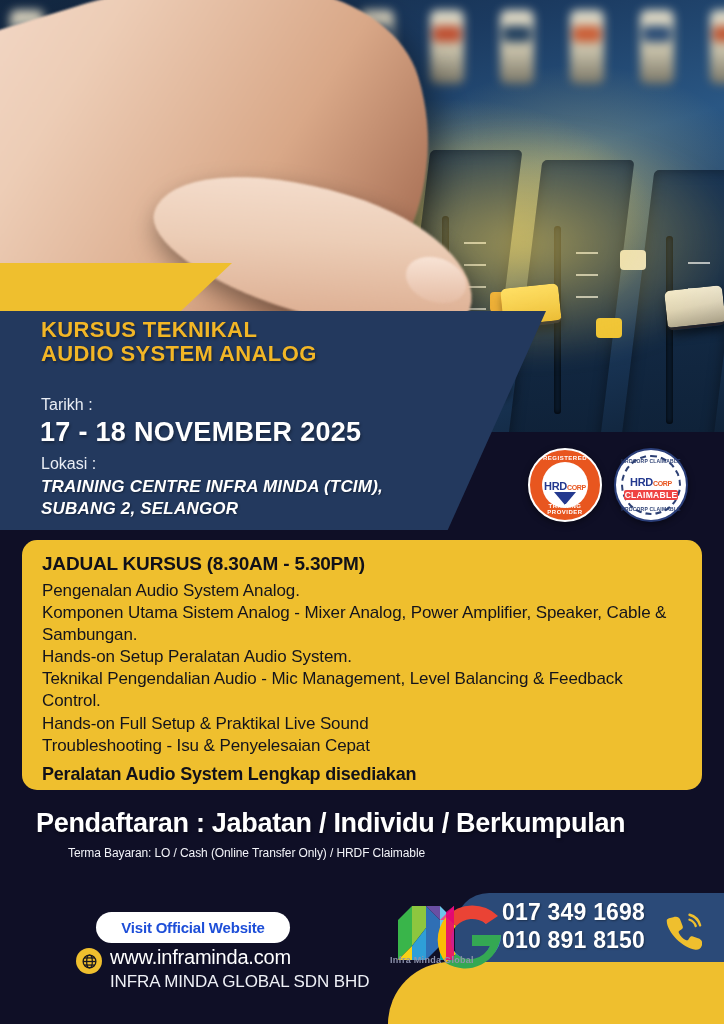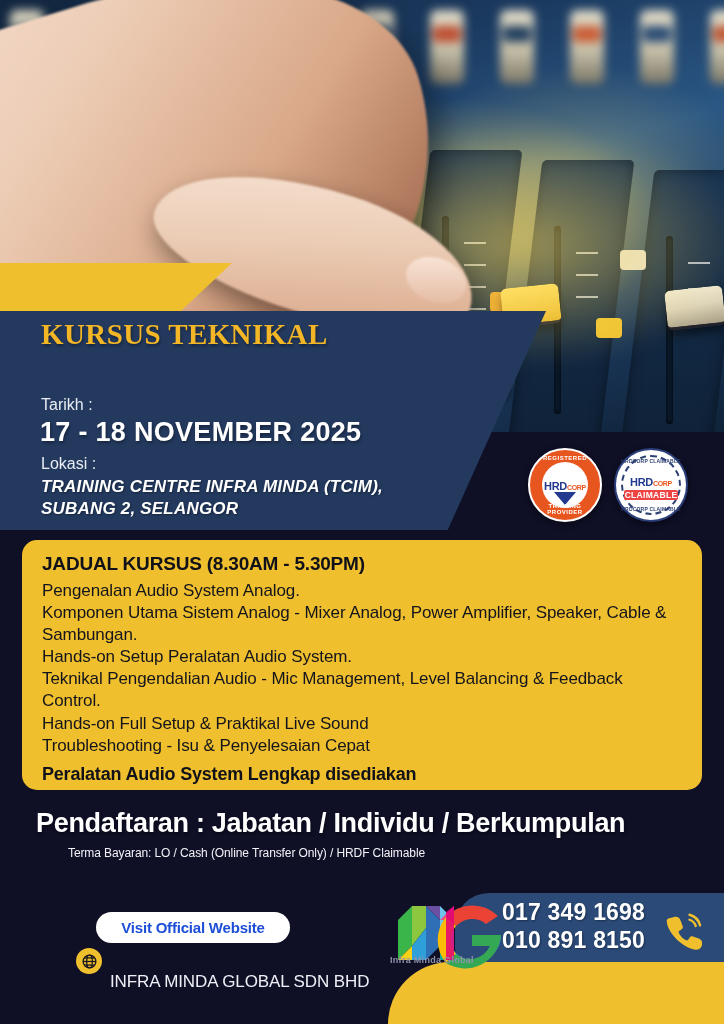--- a/index.html
+++ b/index.html
@@ -55,22 +55,22 @@
         filter:blur(10px);}
 
   
   .ypara{position:absolute;left:0;top:263px;width:232px;height:48px;background:#EFBF2E;
          clip-path:polygon(0 0,100% 0,78% 100%,0 100%);}
 
   
   .navypanel{position:absolute;left:0;top:311px;width:546px;height:219px;background:#23395E;
          clip-path:polygon(0 0,100% 0,82% 100%,0 100%);}
   .title{position:absolute;left:41px;top:318px;width:470px;color:#F2B626;
-         font-weight:bold;font-size:29px;line-height:1.11;letter-spacing:.4px;
-         text-shadow:1px 2px 3px rgba(0,0,0,.38);font-family:Liberation Serif, serif;}
+         font-weight:bold;font-size:22px;line-height:1.11;letter-spacing:.4px;
+         text-shadow:1px 2px 3px rgba(0,0,0,.38);}
   .lbl{position:absolute;color:#e9edf4;font-size:16px;}
   .val{position:absolute;color:#ffffff;font-weight:bold;}
   .tarikh-lbl{left:41px;top:396px;}
   .tarikh-val{left:40px;top:417px;font-size:27px;letter-spacing:.3px;
               text-shadow:1px 2px 3px rgba(0,0,0,.35);}
   .lokasi-lbl{left:41px;top:455px;}
   .lokasi-val{left:41px;top:476px;font-size:17px;line-height:1.28;letter-spacing:.2px;
               text-shadow:1px 1px 2px rgba(0,0,0,.35);font-style:italic;}
 
   
@@ -204,20 +204,21 @@
     <div class="finger"></div>
     <div class="nail"></div>
   </div>
 
   <div class="ypara"></div>
 
   <div class="navypanel"></div>
 
   <div class="title">
     <div>KURSUS TEKNIKAL</div>
+    <div>AUDIO SYSTEM ANALOG</div>
   </div>
 
   <div class="lbl tarikh-lbl">Tarikh :</div>
   <div class="val tarikh-val">17 - 18 NOVEMBER 2025</div>
   <div class="lbl lokasi-lbl">Lokasi :</div>
   <div class="val lokasi-val">
     <div>TRAINING CENTRE INFRA MINDA (TCIM),</div>
     <div>SUBANG 2, SELANGOR</div>
   </div>
 
@@ -266,20 +267,21 @@
 
   <div class="globe">
     <svg width="17" height="17" viewBox="0 0 24 24" fill="none" stroke="#15151f" stroke-width="1.8">
       <circle cx="12" cy="12" r="9"></circle>
         <ellipse cx="12" cy="12" rx="4" ry="9"></ellipse>
       <line x1="3" y1="12" x2="21" y2="12"></line>
         <line x1="4.5" y1="7" x2="19.5" y2="7"></line>
       <line x1="4.5" y1="17" x2="19.5" y2="17"></line>
     </svg>
   </div>
+  <div class="weburl">www.inframinda.com</div>
   <div class="webco">INFRA MINDA GLOBAL SDN BHD</div>
 
   <div class="mglogo">
     <svg width="112" height="72" viewBox="0 0 112 72">
       <polygon points="4,62 4,22 18,8 18,48" fill="#39b54a"></polygon>
       <polygon points="18,8 18,48 32,30 32,8" fill="#8dc63f"></polygon>
       <polygon points="4,62 18,48 18,62" fill="#f7d117"></polygon>
       <polygon points="18,48 32,30 32,62 18,62" fill="#2e9fd8"></polygon>
       <polygon points="32,8 32,62 46,48 46,22" fill="#2f6fb5"></polygon>
       <polygon points="32,8 46,22 46,8" fill="#6a4fa3"></polygon>

